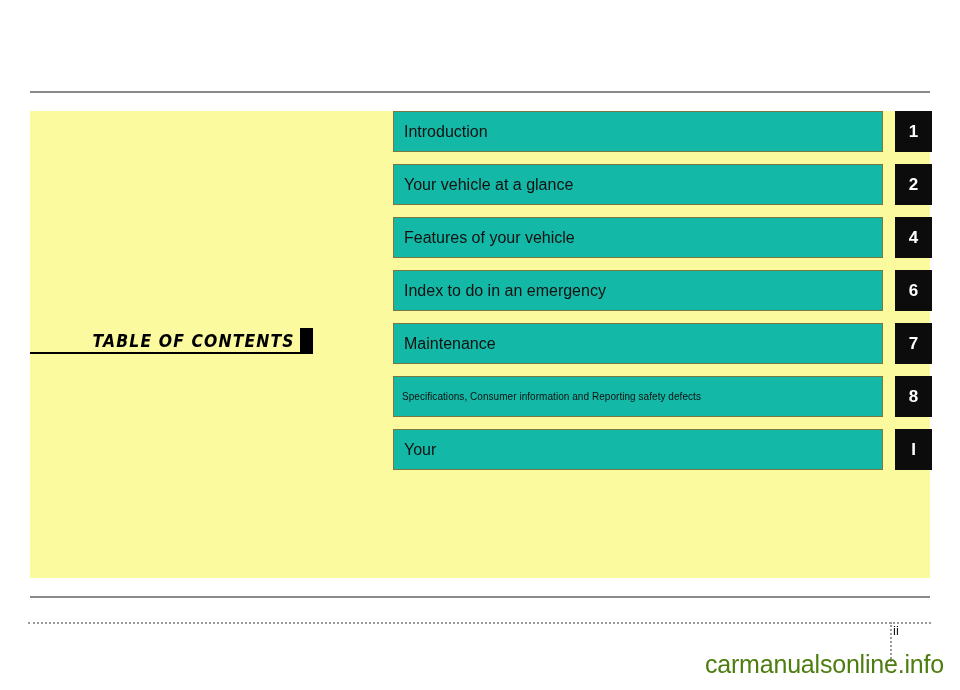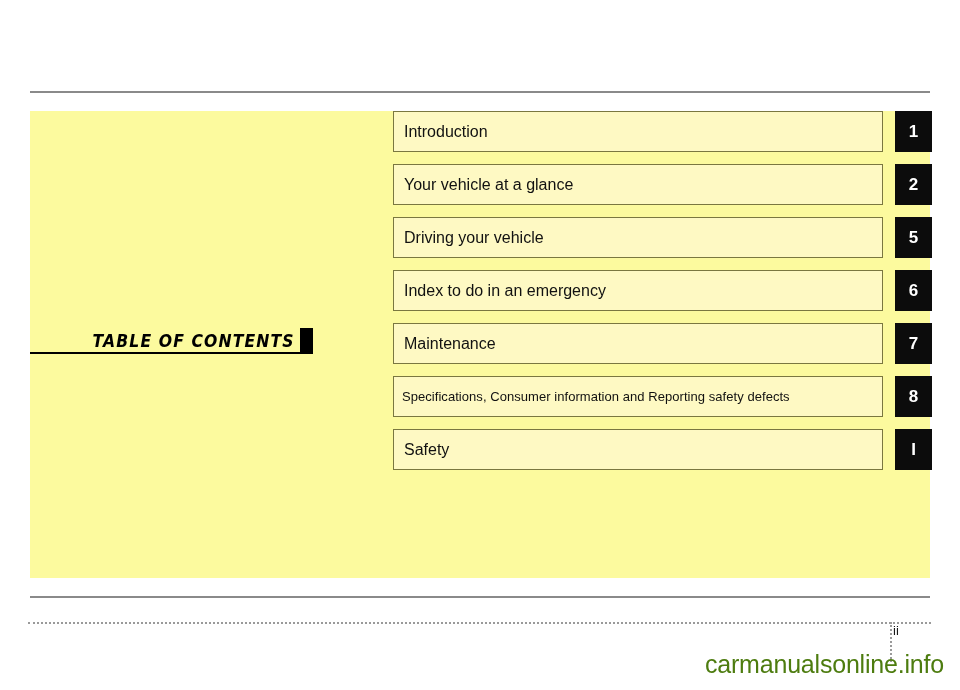--- a/index.html
+++ b/index.html
@@ -89,34 +89,34 @@
   }
   .content-row:last-child { margin-bottom: 0; }
 
   .row-box {
     position: absolute;
     left: 0;
     top: 0;
     width: 490px;
     height: 41px;
     box-sizing: border-box;
-    background: #fef9c3;
+    background: #14b8a6;
     border: 1px solid #7a7740;
     display: flex;
     align-items: center;
   }
   .row-label {
     padding-left: 10px;
     font-size: 16px;
     color: #111111;
     line-height: 1;
     white-space: nowrap;
   }
   .row-box.compact .row-label {
-    font-size: 13px;
+    font-size: 10px;
     padding-left: 8px;
     letter-spacing: 0.05px;
   }
 
   .row-tab {
     position: absolute;
     left: 502px;
     top: 0;
     width: 37px;
     height: 41px;
@@ -201,24 +201,24 @@
     <div class="content-row">
       <div class="row-box">
         <span class="row-label">Your vehicle at a glance</span>
       </div>
       <div class="row-tab">
         <span class="row-tab-label">2</span>
       </div>
     </div>
     <div class="content-row">
       <div class="row-box">
-        <span class="row-label">Driving your vehicle</span>
-      </div>
-      <div class="row-tab">
-        <span class="row-tab-label">5</span>
+        <span class="row-label">Features of your vehicle</span>
+      </div>
+      <div class="row-tab">
+        <span class="row-tab-label">4</span>
       </div>
     </div>
     <div class="content-row">
       <div class="row-box">
         <span class="row-label">Index to do in an emergency</span>
       </div>
       <div class="row-tab">
         <span class="row-tab-label">6</span>
       </div>
     </div>
@@ -233,21 +233,21 @@
     <div class="content-row">
       <div class="row-box compact">
         <span class="row-label">Specifications, Consumer information and Reporting safety defects</span>
       </div>
       <div class="row-tab">
         <span class="row-tab-label">8</span>
       </div>
     </div>
     <div class="content-row">
       <div class="row-box">
-        <span class="row-label">Safety</span>
+        <span class="row-label">Your</span>
       </div>
       <div class="row-tab">
         <span class="row-tab-label">I</span>
       </div>
     </div>
   </div>
 
 <div class="footer-rule"></div>
 <div class="footer-dotted"></div>
 <div class="footer-vline"></div>

